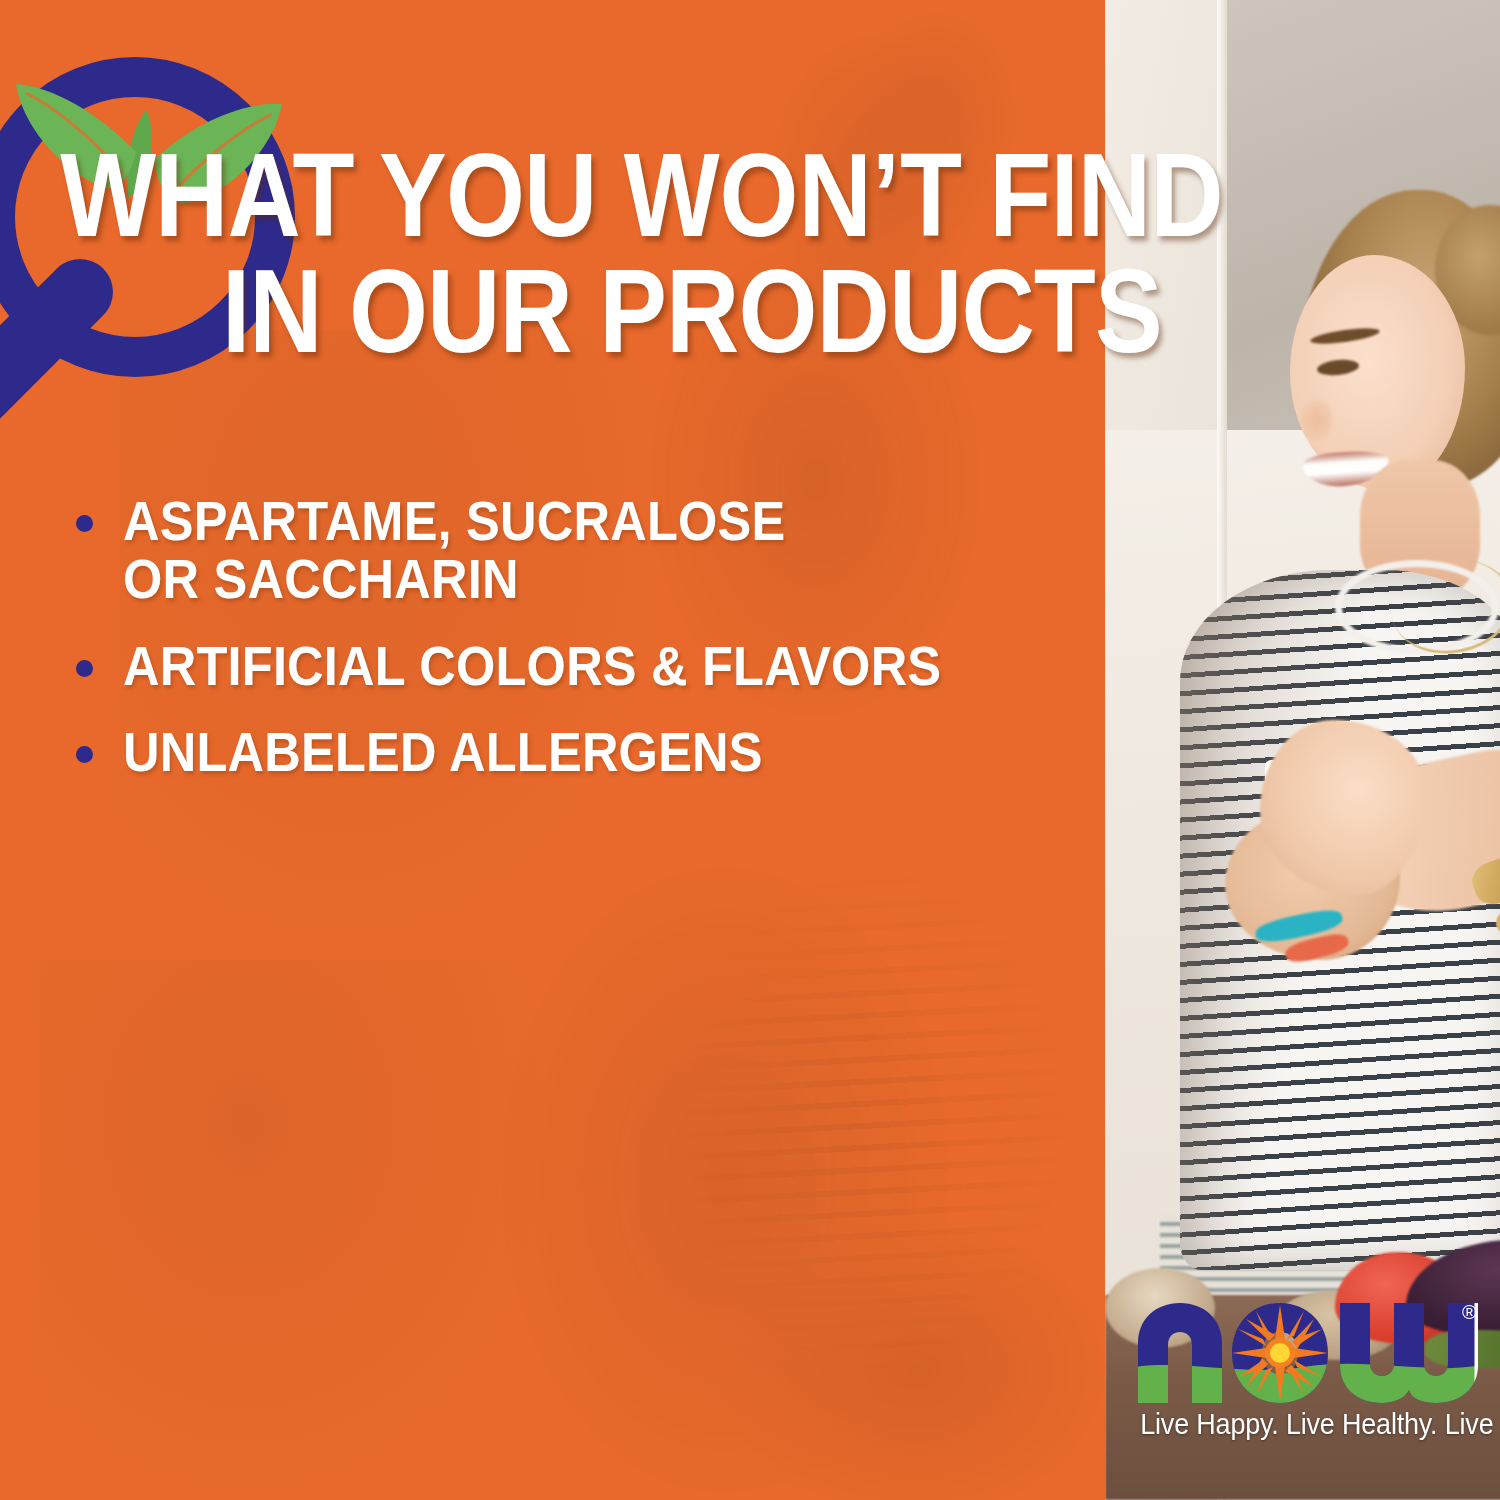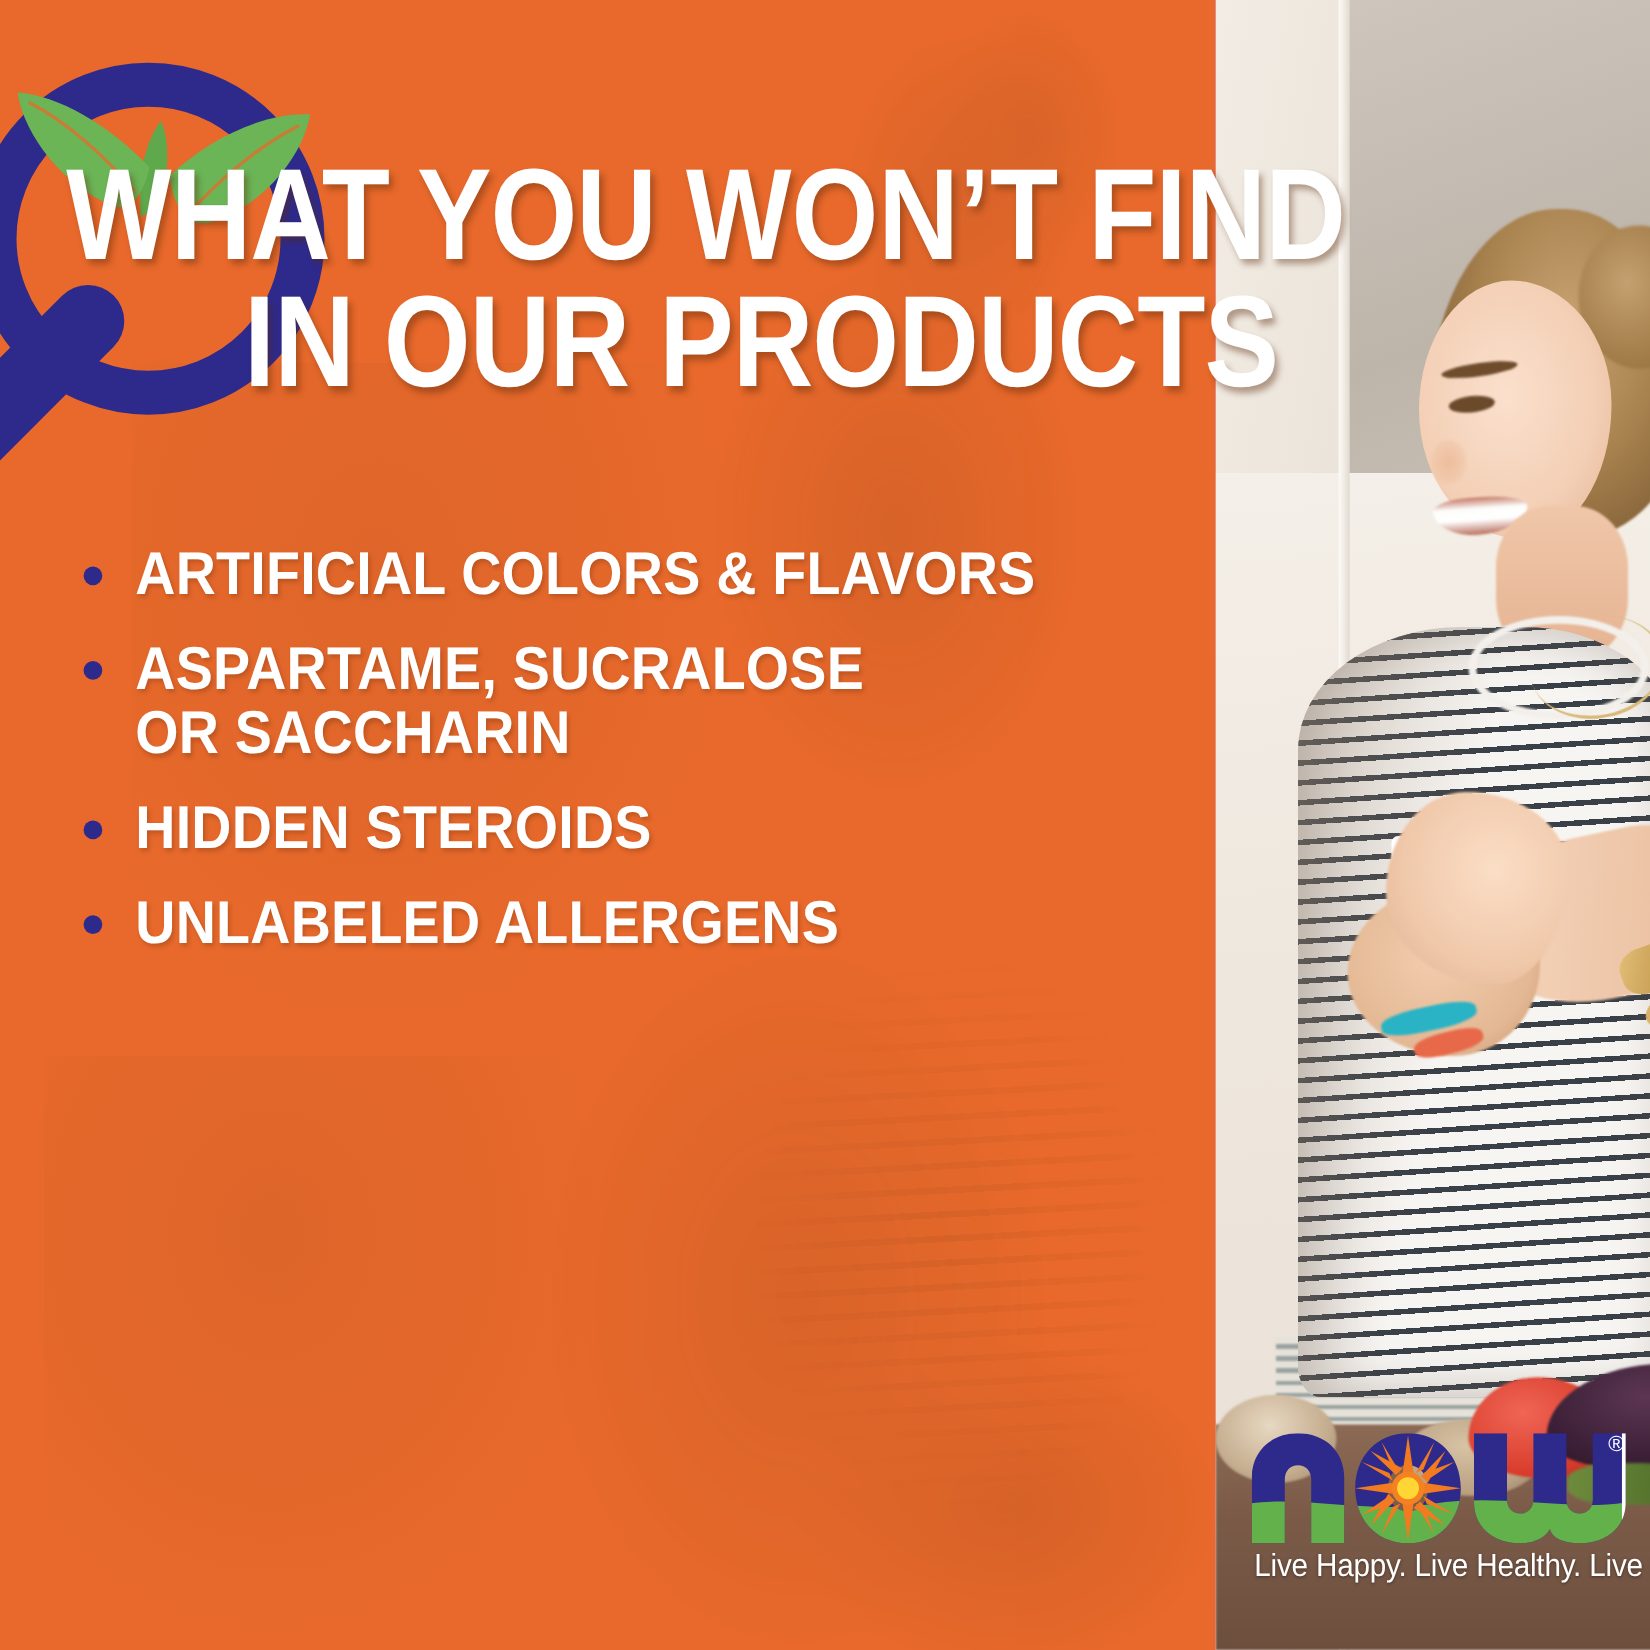--- a/index.html
+++ b/index.html
@@ -8,21 +8,21 @@
     background: #ffffff;
   }
   body {
     font-family: "Liberation Sans", sans-serif;
   }
   .canvas {
     position: relative;
     width: 1500px;
     height: 1500px;
     overflow: hidden;
-    background: #d946ef;
+    background: #ef4444;
   }
 
   
   .photo-pane {
     position: absolute;
     left: 1105px;
     top: 0;
     width: 395px;
     height: 1500px;
     overflow: hidden;
@@ -407,30 +407,26 @@
   </div>
 
   <div class="headline">
     <div class="hl-line l1"><span>WHAT YOU </span><span class="hl-strong">WON’T</span><span> FIND</span></div>
     <div class="hl-line l2">IN OUR PRODUCTS</div>
   </div>
 
   <div class="bullets">
     <div class="bullet-row">
       <span class="bullet-dot"></span>
-      <div class="bullet-text">ARTIFICIAL COLORS &amp; FLAVORS</div>
-    </div>
-    <div class="bullet-row">
-      <span class="bullet-dot"></span>
       <div class="bullet-text">ASPARTAME, SUCRALOSE
 OR SACCHARIN</div>
     </div>
     <div class="bullet-row">
       <span class="bullet-dot"></span>
-      <div class="bullet-text">HIDDEN STEROIDS</div>
+      <div class="bullet-text">ARTIFICIAL COLORS &amp; FLAVORS</div>
     </div>
     <div class="bullet-row">
       <span class="bullet-dot"></span>
       <div class="bullet-text">UNLABELED ALLERGENS</div>
     </div>
   </div>
 
   <div class="logo-wrap">
     <svg class="logo-mark" viewBox="0 0 350 115">
       <defs>

